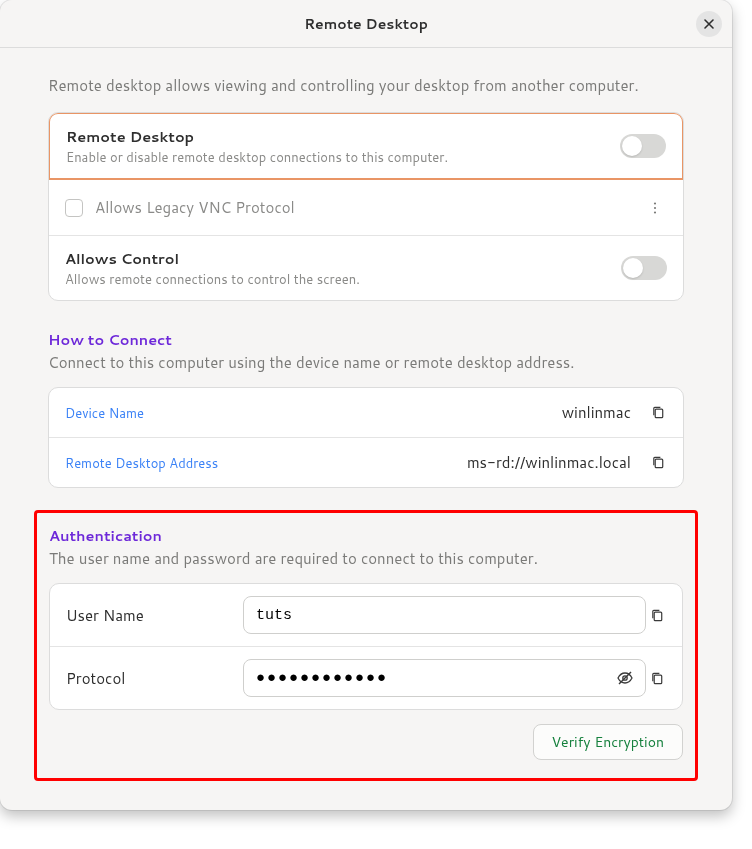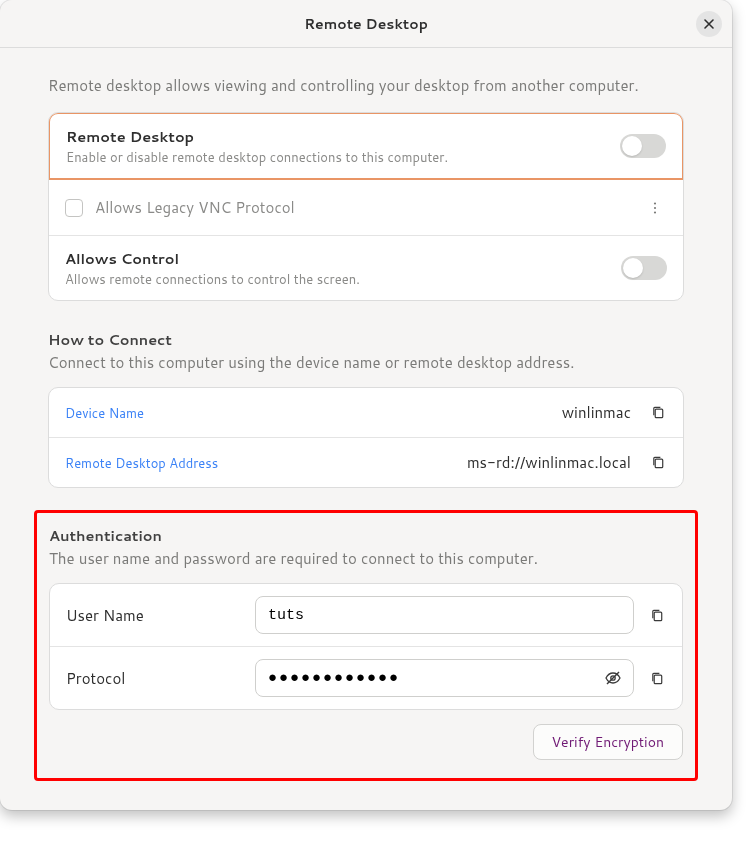--- a/index.html
+++ b/index.html
@@ -126,21 +126,21 @@
     height: 24px;
     display: flex;
     align-items: center;
     justify-content: center;
     cursor: pointer;
   }
   .kebab svg { width: 14px; height: 14px; }
   .section-heading {
     font-weight: 700;
     font-size: 14.5px;
-    color: #404040;
+    color: #6d28d9;
     margin-top: 28px;
     margin-bottom: 2px;
   }
   .section-desc {
     font-size: 15px;
     color: #7a7a78;
     margin-bottom: 14px;
   }
   .info-row {
     display: flex;
@@ -174,21 +174,21 @@
     padding: 10px 12px 18px 12px;
     margin-top: 22px;
     margin-left: -14px;
     margin-right: -14px;
   }
   .auth-row {
     display: flex;
     align-items: center;
     padding: 12px 16px;
     border-top: 1px solid #e4e4e4;
-    gap: 14px;
+    gap: 2px;
   }
   .auth-row:first-child { border-top: none; }
   .auth-label {
     width: 175px;
     font-size: 15px;
     color: #2e2e2e;
   }
   .text-input {
     flex: 1;
     height: 38px;
@@ -223,21 +223,21 @@
     justify-content: flex-end;
     margin-top: 14px;
   }
   .verify-btn {
     height: 36px;
     padding: 0 18px;
     border: 1px solid #d2d2d0;
     border-radius: 8px;
     background: #fcfcfb;
     font-size: 14px;
-    color: #701a75;
+    color: #15803d;
     cursor: pointer;
     font-family: inherit;
   }
 </style>
 </head>
 <body>
 
 <div class="window">
 
   <div class="titlebar">

